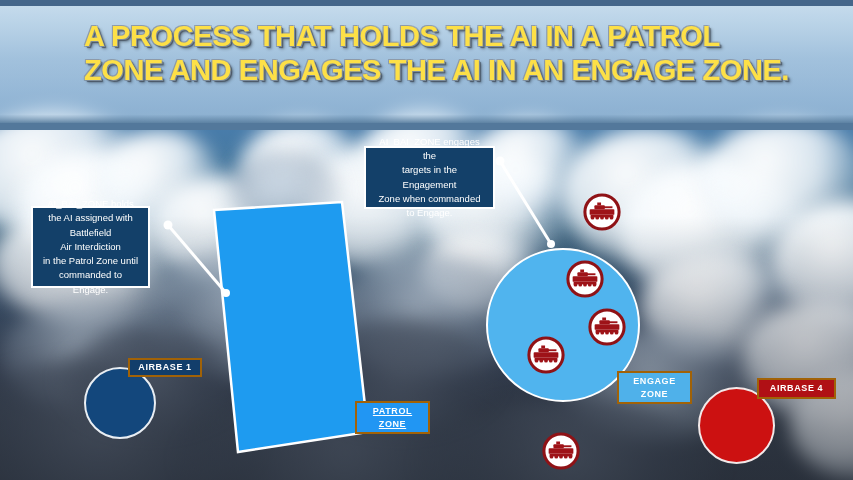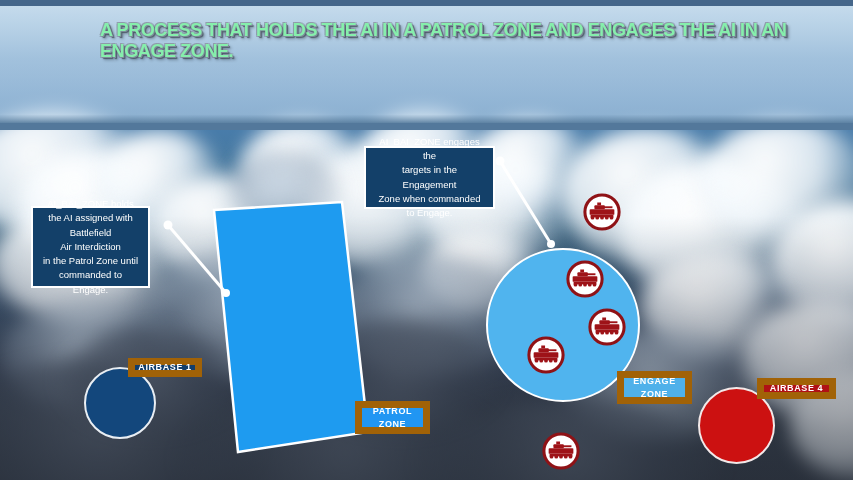--- a/index.html
+++ b/index.html
@@ -31,23 +31,23 @@
   .haze{position:absolute;inset:0;background:linear-gradient(to bottom,rgba(255,255,255,0) 45%,rgba(46,54,68,.30) 72%,rgba(40,47,58,.55) 100%);}
 
   
   .title-band{
     position:absolute;left:0;top:0;width:853px;height:130px;
     background:linear-gradient(to bottom,#4d7294 0%,#4d7294 5px,rgba(215,232,244,.80) 6px,rgba(205,226,241,.62) 45%,rgba(198,220,238,.55) 88%,#5a7fa0 95%,#5a7fa0 100%);
   }
   .title-band-top{position:absolute;left:0;top:0;width:853px;height:6px;background:#44668a;}
   .title-band-bot{position:absolute;left:0;bottom:0;width:853px;height:7px;background:#53789b;}
   .title-text{
-    position:absolute;left:100px;top:20px;width:720px;
-    font-size:18px;font-weight:bold;line-height:1.17;
-    letter-spacing:-0.4px;color:#86efac;
+    position:absolute;left:84px;top:20px;width:720px;
+    font-size:29px;font-weight:bold;line-height:1.17;
+    letter-spacing:-0.4px;color:#fde047;
     text-shadow:
       1px 1px 0 #7d8b99, 2px 2px 1px rgba(60,70,82,.75),
       -1px -1px 0 rgba(140,152,166,.9), 1px -1px 0 rgba(140,152,166,.6),
       -1px 1px 0 rgba(120,132,146,.6), 3px 3px 3px rgba(40,50,62,.45);
   }
 
   
   .patrol-zone{position:absolute;left:200px;top:190px;width:190px;height:280px;}
   .patrol-zone svg{display:block;}
   .engage-zone{
@@ -63,27 +63,27 @@
     background:#cc1111;border:2px solid #f2e9e9;box-sizing:border-box;
   }
 
   
   .target{position:absolute;width:38px;height:38px;}
   .target svg{display:block;}
 
   
   .zlabel{
     position:absolute;box-sizing:border-box;
-    border:7px solid #a16207;color:#ffffff;
+    border:2px solid #a16207;color:#ffffff;
     font-size:9px;font-weight:bold;letter-spacing:.6px;
     display:flex;align-items:center;justify-content:center;
     text-align:center;line-height:1.35;
   }
   .zlabel.navy{background:#123e6b;}
-  .zlabel.blue{background:#2196f3;}
+  .zlabel.blue{background:#2196f3;text-decoration:underline;}
   .zlabel.lblue{background:#4fb1ea;}
   .zlabel.red{background:#b01015;}
 
   
   .callout{
     position:absolute;box-sizing:border-box;
     background:#134069;border:2px solid #ffffff;
     color:#ffffff;text-align:center;
     font-size:9.5px;line-height:1.5;
     display:flex;align-items:center;justify-content:center;

